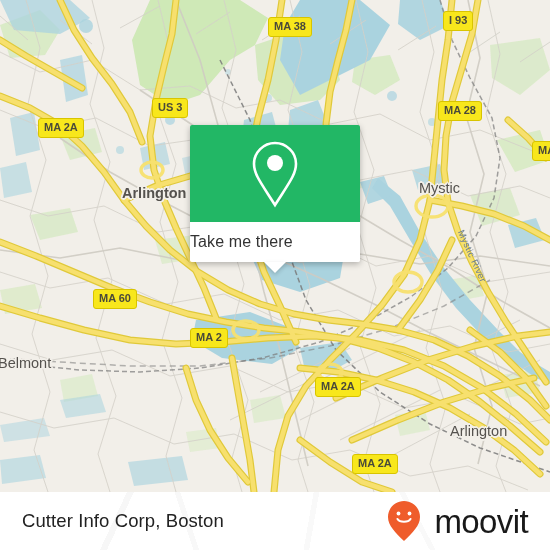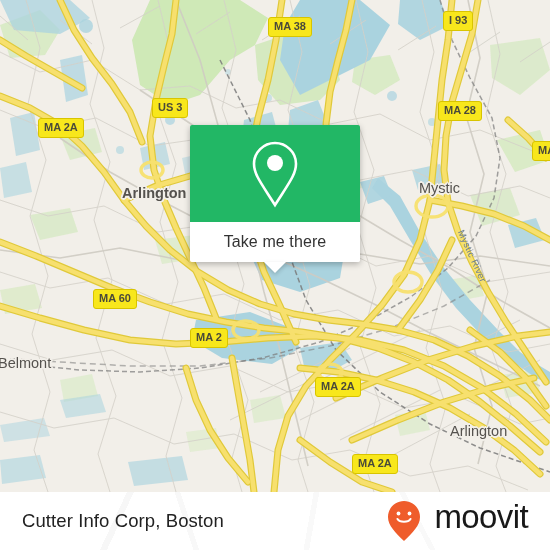--- a/index.html
+++ b/index.html
@@ -86,21 +86,20 @@
     display: flex;
     align-items: center;
     justify-content: center;
   }
   #popup-white {
     height: 40px;
     background: #ffffff;
     border-radius: 0 0 2px 2px;
     display: flex;
     align-items: center;
-    justify-content: center;
     position: relative;
   }
   #popup-label {
     font-family: "Liberation Sans", sans-serif;
     font-size: 16px;
     color: #333333;
     letter-spacing: 0.1px;
   }
   #popup-pointer {
     position: absolute;
@@ -165,21 +164,21 @@
     position: relative;
     font-family: "Liberation Sans", sans-serif;
     font-size: 18.5px;
     color: #222222;
     white-space: nowrap;
     letter-spacing: 0.1px;
   }
   #moovit-logo {
     position: relative;
     display: flex;
-    align-items: flex-start;
+    align-items: center;
     gap: 13px;
   }
   #moovit-wordmark {
     font-family: "Liberation Sans", sans-serif;
     font-size: 33px;
     color: #191919;
     letter-spacing: -0.6px;
     line-height: 1;
   }
 </style>

